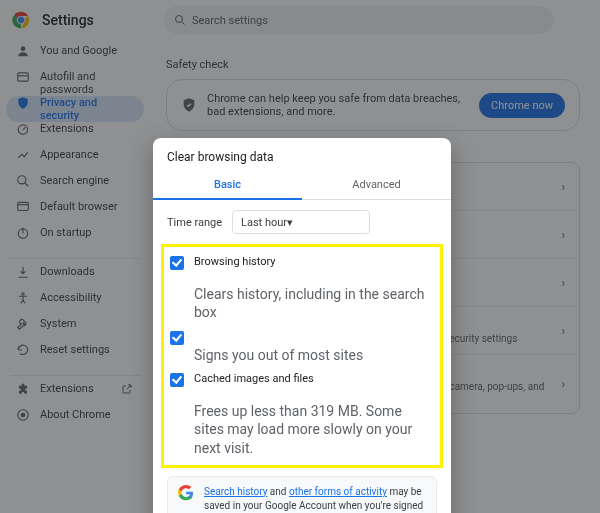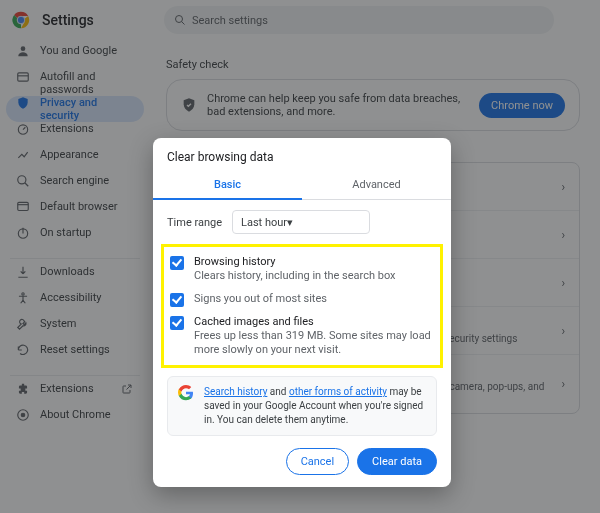--- a/index.html
+++ b/index.html
@@ -230,21 +230,21 @@
   .cb::after {
     content: "";
     position: absolute;
     left: 4px; top: 1px;
     width: 4px; height: 7px;
     border: solid #fff;
     border-width: 0 2px 2px 0;
     transform: rotate(40deg);
   }
   .opt-text { font-size: 11px; color: #202124; line-height: 1.3; }
-  .opt-text .sub { display: block; color: #5f6368; font-size: 11px; margin-top: 0; }
+  .opt-text .sub { display: block; color: #5f6368; font-size: 14px; margin-top: 16px; }
   .info-box {
     margin: 4px 14px 0 14px;
     border: 1px solid #e8eaed;
     background: #f8f9fa;
     border-radius: 6px;
     padding: 8px 10px;
     display: flex;
     gap: 10px;
     font-size: 10px;
     color: #3c4043;

